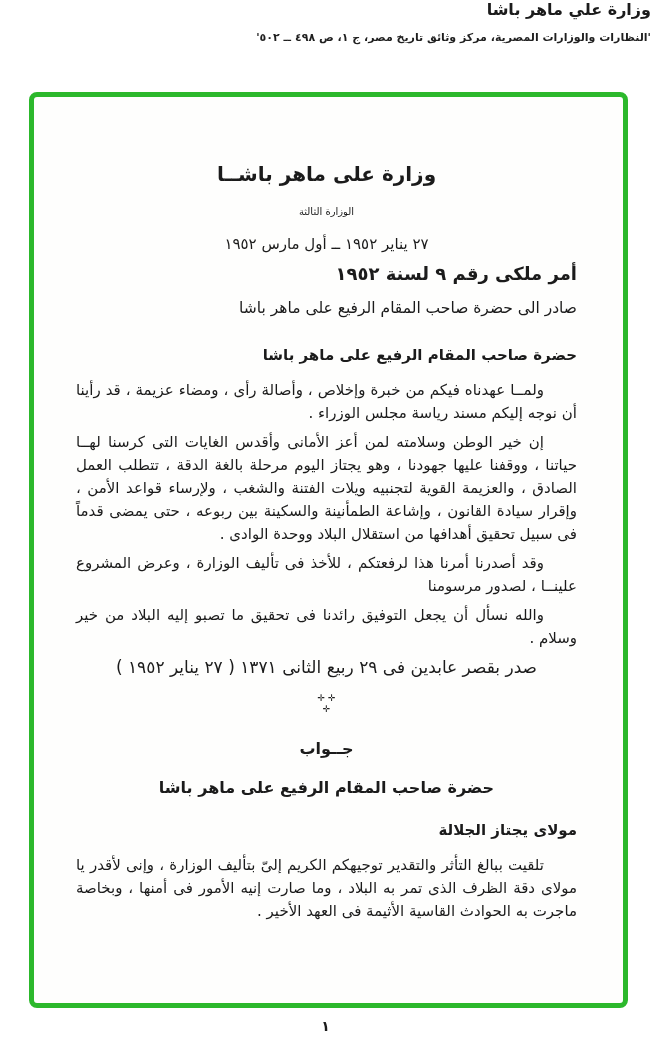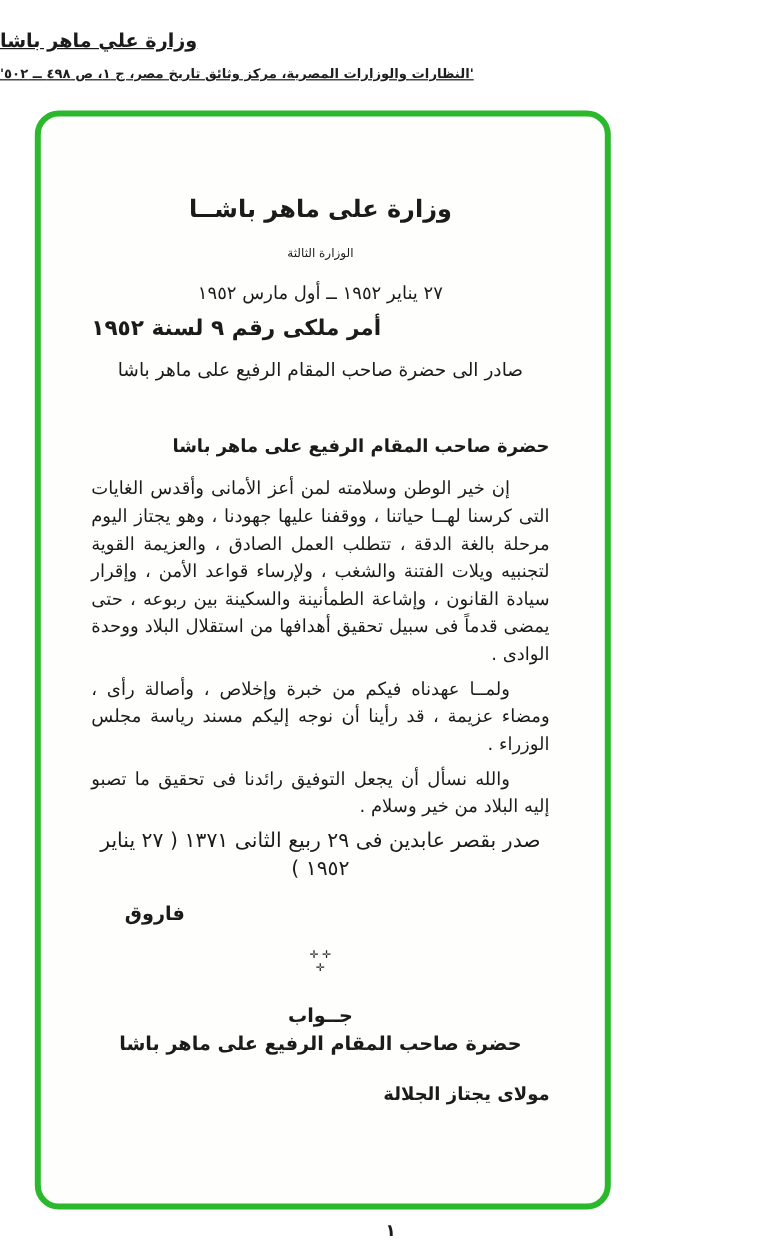--- a/index.html
+++ b/index.html
@@ -7,54 +7,54 @@
   .page {
     position: relative;
     width: 651px;
     height: 1040px;
     background: #ffffff;
     font-family: "DejaVu Sans", sans-serif;
     color: #1b1b1b;
     overflow: hidden;
   }
   
-  .top-header { text-align: left; padding-top: 24px; direction: rtl; text-decoration: underline; }
+  .top-header { text-align: right; direction: rtl; }
   .top-title { font-size: 16px; font-weight: bold; letter-spacing: 0.5px; }
   .top-source { font-size: 11px; margin-top: 12px; color: #1f1f1f; font-weight: bold; }
 
   
   .scan-box {
     position: absolute;
     top: 92px;
     left: 29px;
-    width: 480px;
+    width: 599px;
     height: 916px;
     border: 5px solid #2cb82c;
-    border-radius: 20px;
+    border-radius: 8px;
     background: #fefefd;
   }
   .scan-content {
     direction: rtl;
     padding: 66px 46px 0 42px;
     font-size: 15px;
     line-height: 23px;
   }
 
   .doc-title   { text-align: center; font-size: 20px; font-weight: bold; margin-bottom: 14px; }
   .doc-sub     { text-align: center; font-size: 10px; margin-bottom: 10px; }
   .doc-dates   { text-align: center; font-size: 15px; margin-bottom: 6px; }
-  .decree-title{ text-align: left; font-size: 18px; font-weight: bold; margin-bottom: 12px; }
-  .decree-sub  { text-align: center; font-size: 15.5px; margin-bottom: 41px; }
+  .decree-title{ text-align: right; font-size: 18px; font-weight: bold; margin-bottom: 12px; }
+  .decree-sub  { text-align: right; font-size: 15.5px; margin-bottom: 24px; }
   .salutation  { font-weight: bold; font-size: 15px; margin-bottom: 12px; }
   .para        { text-align: justify; text-indent: 2.2em; margin-bottom: 6px; }
   .para-last   { }
   .date-line   { text-align: center; font-size: 17px; margin-top: 6px; margin-bottom: 14px; }
   .signature   { direction: rtl; text-align: left; font-size: 16px; font-weight: bold; padding-left: 28px; margin-bottom: 18px; }
   .ornament    { text-align: center; font-size: 9px; line-height: 11px; color: #222; margin-bottom: 22px; }
-  .reply-head  { text-align: center; font-size: 16px; font-weight: bold; }
+  .reply-head  { text-align: center; font-size: 16px; font-weight: bold; margin-bottom: 16px; }
   .reply-sub   { text-align: center; font-size: 16px; font-weight: bold; margin-bottom: 20px; }
 
   
   .footer-num {
     position: absolute;
     bottom: 6px;
     left: 0; right: 0;
     text-align: center;
     font-size: 14px;
     font-weight: bold;
@@ -75,37 +75,38 @@
 
       <div class="doc-title">وزارة على ماهر باشــا</div>
       <div class="doc-sub">الوزارة الثالثة</div>
       <div class="doc-dates">٢٧ يناير ١٩٥٢ ــ أول مارس ١٩٥٢</div>
 
       <div class="decree-title">أمر ملكى رقم ٩ لسنة ١٩٥٢</div>
       <div class="decree-sub">صادر الى حضرة صاحب المقام الرفيع على ماهر باشا</div>
 
       <div class="salutation">حضرة صاحب المقام الرفيع على ماهر باشا</div>
 
+      <p class="para">ولمــا عهدناه فيكم من خبرة وإخلاص ، وأصالة رأى ، ومضاء عزيمة ، قد رأينا أن نوجه إليكم مسند رياسة مجلس الوزراء .</p>
       <p class="para">إن خير الوطن وسلامته لمن أعز الأمانى وأقدس الغايات التى كرسنا لهــا حياتنا ، ووقفنا عليها جهودنا ، وهو يجتاز اليوم مرحلة بالغة الدقة ، تتطلب العمل الصادق ، والعزيمة القوية لتجنبيه ويلات الفتنة والشغب ، ولإرساء قواعد الأمن ، وإقرار سيادة القانون ، وإشاعة الطمأنينة والسكينة بين ربوعه ، حتى يمضى قدماً فى سبيل تحقيق أهدافها من استقلال البلاد ووحدة الوادى .</p>
-      <p class="para">ولمــا عهدناه فيكم من خبرة وإخلاص ، وأصالة رأى ، ومضاء عزيمة ، قد رأينا أن نوجه إليكم مسند رياسة مجلس الوزراء .</p>
+      <p class="para">وقد أصدرنا أمرنا هذا لرفعتكم ، للأخذ فى تأليف الوزارة ، وعرض المشروع علينــا ، لصدور مرسومنا</p>
       <p class="para para-last">والله نسأل أن يجعل التوفيق رائدنا فى تحقيق ما تصبو إليه البلاد من خير وسلام .</p>
 
       <div class="date-line">صدر بقصر عابدين فى ٢٩ ربيع الثانى ١٣٧١ ( ٢٧ يناير ١٩٥٢ )</div>
 
-      <div class="signature">فاروق</div>
 
       <div class="ornament">
         <div>✛ ✛</div>
         <div>✛</div>
       </div>
 
       <div class="reply-head">جــواب</div>
       <div class="reply-sub">حضرة صاحب المقام الرفيع على ماهر باشا</div>
 
       <div class="salutation">مولاى يجتاز الجلالة</div>
 
+      <p class="para">تلقيت ببالغ التأثر والتقدير توجيهكم الكريم إلىّ بتأليف الوزارة ، وإنى لأقدر يا مولاى دقة الظرف الذى تمر به البلاد ، وما صارت إنيه الأمور فى أمنها ، وبخاصة ماجرت به الحوادث القاسية الأثيمة فى العهد الأخير .</p>
 
     </div>
   </div>
 
   <div class="footer-num">١</div>
 
 </div>
 
 </body></html>

